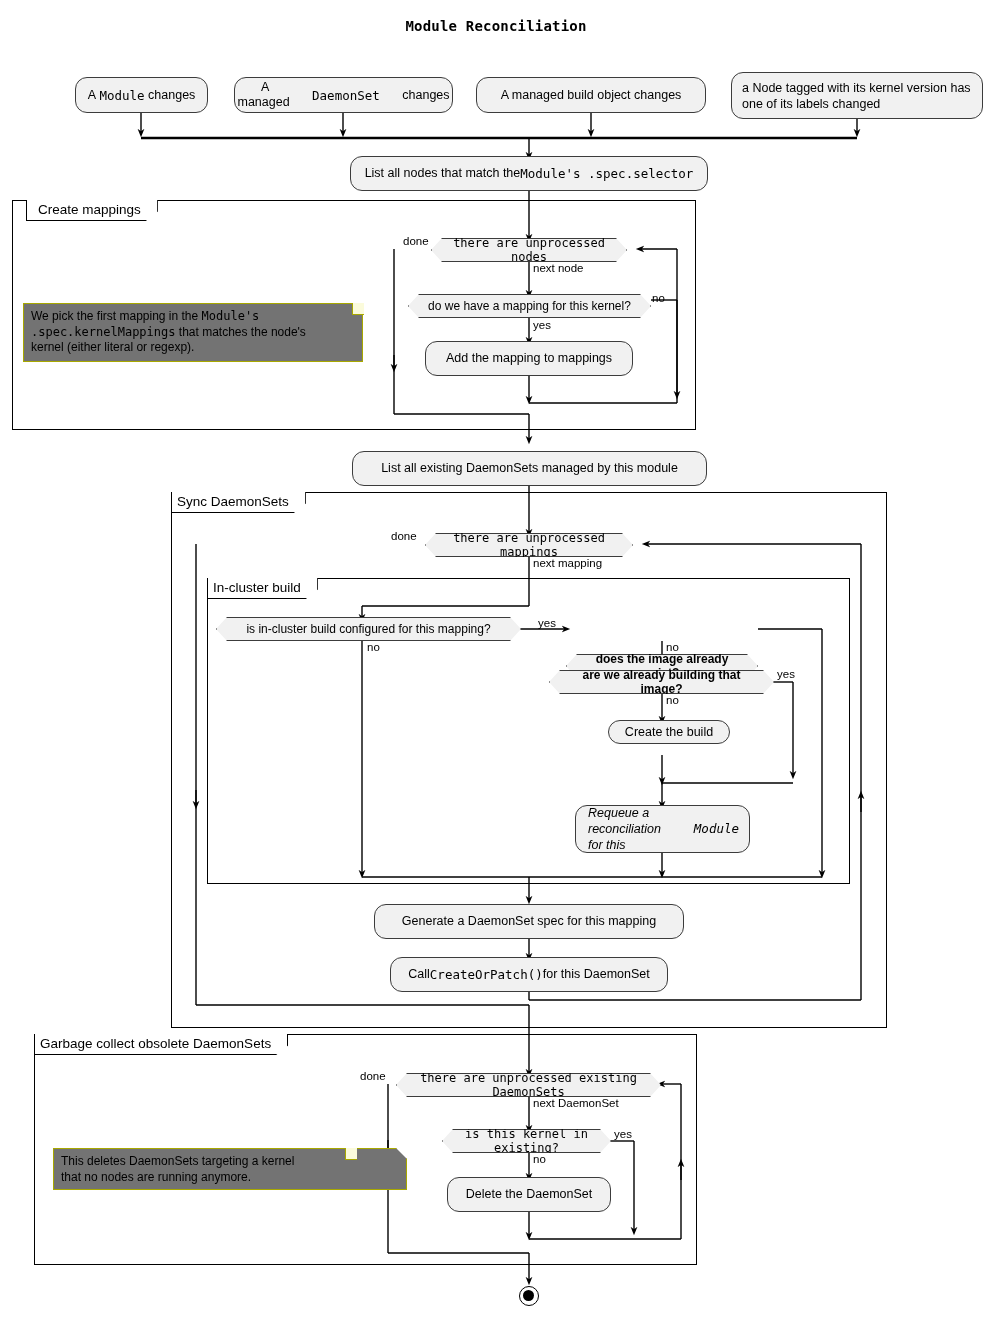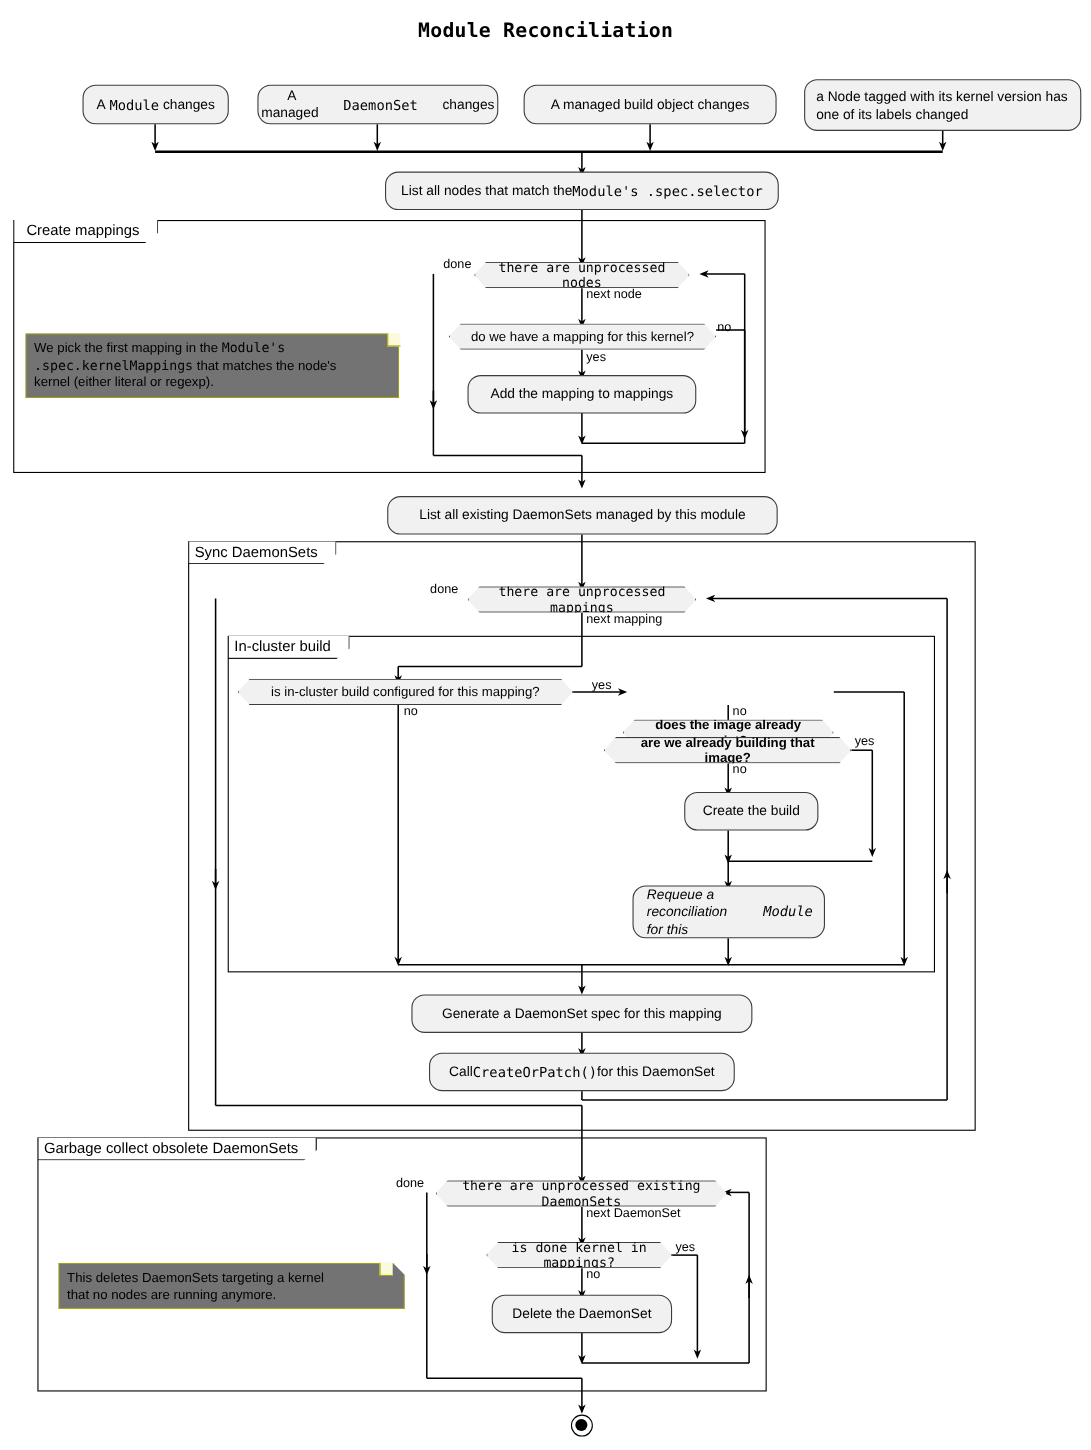--- a/index.html
+++ b/index.html
@@ -11,21 +11,21 @@
     -webkit-font-smoothing:antialiased;
   }
   #canvas{position:absolute;left:0;top:0;width:992px;height:1318px;}
   #wires{position:absolute;left:0;top:0;width:992px;height:1318px;pointer-events:none;}
 
   .mono{font-family:"DejaVu Sans Mono","Liberation Mono",monospace;}
 
   .diagram-title{
     position:absolute;left:0;top:18px;width:992px;text-align:center;
     font-family:"DejaVu Sans Mono","Liberation Mono",monospace;
-    font-weight:bold;font-size:18px;letter-spacing:.2px;
+    font-weight:bold;font-size:14px;letter-spacing:.2px;
   }
 
   
   .act{
     position:absolute;box-sizing:border-box;
     background:#F1F1F1;border:1px solid #3c3c3c;border-radius:12px;
     display:flex;align-items:center;justify-content:center;
     text-align:center;font-size:12.5px;line-height:15px;
     padding:4px 10px;
   }
@@ -184,21 +184,21 @@
       <path d="M681,1084 L661,1084" marker-end="url(#ah)"></path>
       <path d="M681,1180 L681,1163" marker-end="url(#ah)"></path>
 
       <path d="M529,1253 L529,1281" marker-end="url(#ah)"></path>
     </g>
   </svg>
 
   <div class="diagram-title">Module Reconciliation</div>
 
   <div class="frame" style="left:12px;top:200px;width:684px;height:230px;"></div>
-  <div class="frame-tab" style="left:12px;top:200px;padding-left:11px;">
+  <div class="frame-tab" style="left:26px;top:200px;padding-left:11px;">
     <span>Create mappings</span>
   </div>
 
   <div class="frame" style="left:171px;top:492px;width:716px;height:536px;"></div>
   <div class="frame-tab" style="left:171px;top:492px;">
     <span>Sync DaemonSets</span>
   </div>
 
   <div class="frame" style="left:207px;top:578px;width:643px;height:306px;"></div>
   <div class="frame-tab" style="left:207px;top:578px;">
@@ -236,21 +236,21 @@
   </div>
 
   <div class="act" style="left:425px;top:341px;width:208px;height:35px;">
     <span>Add the mapping to mappings</span>
   </div>
 
   <div class="act" style="left:352px;top:451px;width:355px;height:35px;">
     <span>List all existing DaemonSets managed by this module</span>
   </div>
 
-  <div class="act" style="left:622px;top:720px;width:122px;height:35px;">
+  <div class="act" style="left:608px;top:720px;width:122px;height:24px;">
     <span>Create the build</span>
   </div>
 
   <div class="act lead" style="left:575px;top:805px;width:175px;height:48px;line-height:16px;padding-left:12px;font-style:italic;">
     <span>Requeue a reconciliation<br>for this&nbsp;</span>
       <span class="mono">Module</span>
   </div>
 
   <div class="act" style="left:374px;top:904px;width:310px;height:35px;">
     <span>Generate a DaemonSet spec for this mapping</span>
@@ -288,31 +288,31 @@
 
   <div class="dec" style="left:549px;top:670px;width:225px;height:24px;font-weight:bold;">
     <span>are we already building that image?</span>
   </div>
 
   <div class="dec mono" style="left:396px;top:1073px;width:265px;height:24px;">
     <span>there are unprocessed existing DaemonSets</span>
   </div>
 
   <div class="dec mono" style="left:442px;top:1129px;width:169px;height:24px;">
-    <span>is done kernel in mappings?</span>
+    <span>is this kernel in existing?</span>
   </div>
 
   <div class="note" style="left:23px;top:303px;width:340px;height:59px;">
     <span>We pick the first mapping in the </span><span class="mono">Module's</span><br>
     <span class="mono">.spec.kernelMappings</span><span> that matches the node's</span><br>
     <span>kernel (either literal or regexp).</span>
   </div>
   <div class="note-fold" style="left:352px;top:303px;"></div>
 
-  <div class="note" style="left:53px;top:1148px;width:315px;height:42px;">
+  <div class="note" style="left:53px;top:1148px;width:354px;height:42px;">
     <span>This deletes DaemonSets targeting a kernel</span><br>
     <span>that no nodes are running anymore.</span>
   </div>
   <div class="note-fold" style="left:345px;top:1148px;"></div>
 
   <div class="elabel" style="left:403px;top:235px;"><span>done</span></div>
   <div class="elabel" style="left:533px;top:262px;"><span>next node</span></div>
   <div class="elabel" style="left:533px;top:319px;"><span>yes</span></div>
   <div class="elabel" style="left:652px;top:292px;"><span>no</span></div>
 

